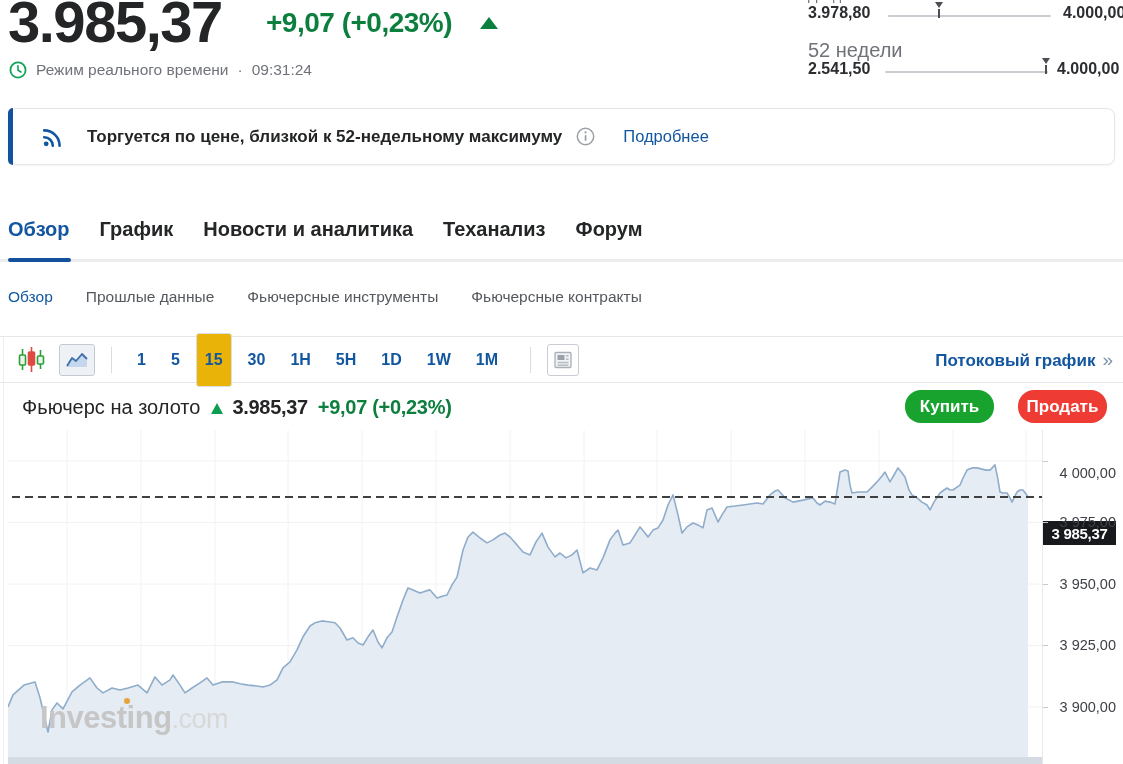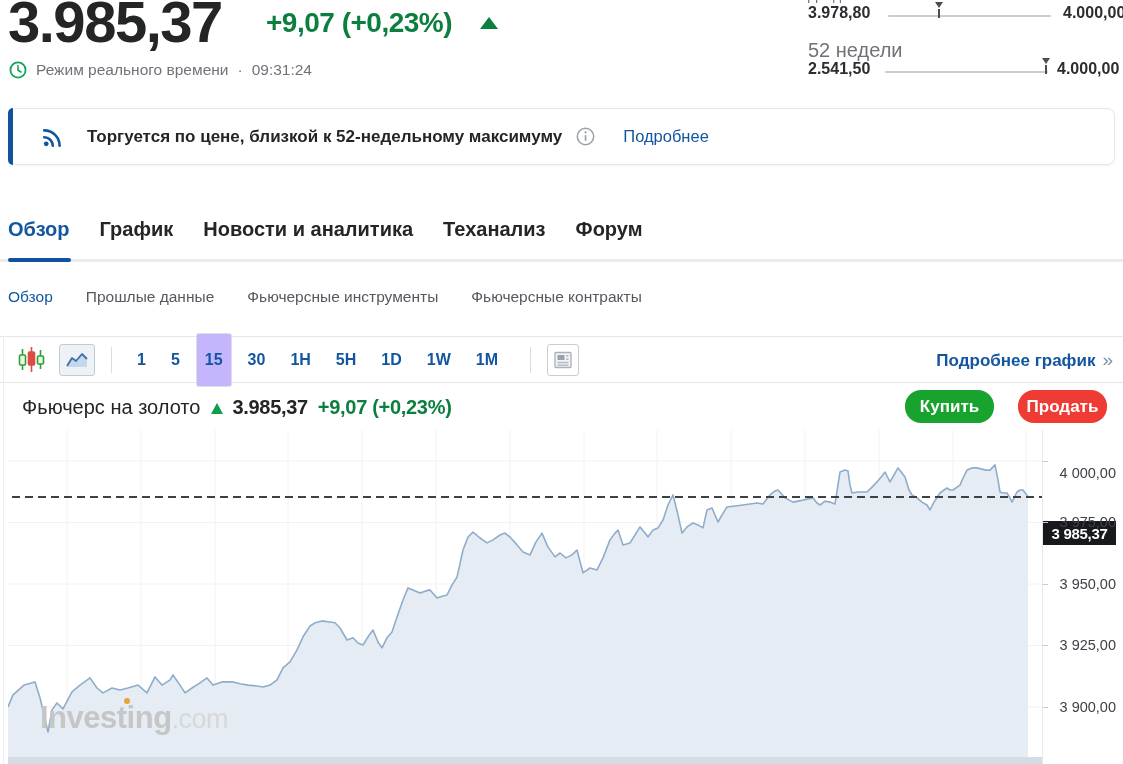--- a/index.html
+++ b/index.html
@@ -41,21 +41,21 @@
   .subtabs{position:absolute;left:8px;top:288px;display:flex;gap:33px;font-size:15.5px;color:#55595f;}
   .subtab{cursor:pointer;}
   .subtab.active{color:#1256a0;}
 
   
   .toolbar{position:absolute;left:0;top:336px;width:1123px;height:47px;border-top:1px solid #e4e6ea;border-bottom:1px solid #e4e6ea;display:flex;align-items:center;box-sizing:border-box;padding:0 10px 0 18px;background:#fff;}
   .tool-icon{display:flex;align-items:center;cursor:pointer;}
   .area-btn{width:34px;height:30px;border:1px solid #c3cad3;border-radius:3px;background:#eef2f7;display:flex;align-items:center;justify-content:center;margin-left:14px;cursor:pointer;}
   .vdiv{width:1px;height:26px;background:#d9dce0;margin:0 16px;}
   .tf{color:#1256a0;font-weight:700;font-size:16px;padding:5px 9px;border-radius:3px;cursor:pointer;margin-right:7px;}
-  .tf.active{background:#c4b5fd;border:1px solid #dcdee2;padding:17px 8px;}
+  .tf.active{background:#eab308;border:1px solid #dcdee2;padding:17px 8px;}
   .news-btn{width:30px;height:30px;border:1px solid #c9ced5;border-radius:3px;background:#fff;display:flex;align-items:center;justify-content:center;cursor:pointer;}
   .stream{margin-left:auto;font-size:17px;font-weight:700;color:#1256a0;cursor:pointer;white-space:nowrap;}
   .chev{color:#7b93ae;margin-left:7px;font-weight:400;font-size:19px;}
 
   
   .chart-head{position:absolute;left:0;top:388px;width:1123px;height:38px;display:flex;align-items:center;padding-left:22px;box-sizing:border-box;}
   .ch-title{font-size:20px;color:#232526;}
   .ch-arrow{margin:2px 9px 0 11px;width:0;height:0;border-left:6px solid transparent;border-right:6px solid transparent;border-bottom:11px solid #0d9e4f;}
   .ch-price{font-size:20px;font-weight:700;letter-spacing:-.3px;}
   .ch-change{margin-left:10px;font-size:20px;font-weight:700;color:#0c7f3f;letter-spacing:-.3px;}
@@ -190,21 +190,21 @@
     <span class="news-btn">
       <svg width="18" height="18" viewBox="0 0 18 18">
           <rect x="1" y="1.5" width="16" height="15" rx="1" fill="#f2f3f5" stroke="#aab0b8" stroke-width="1.3"></rect>
           <rect x="3.5" y="4" width="7" height="5" fill="#9aa1aa"></rect>
           <rect x="12" y="4" width="2.5" height="1.6" fill="#b6bcc4"></rect>
           <rect x="12" y="7.4" width="2.5" height="1.6" fill="#b6bcc4"></rect>
           <rect x="3.5" y="10.8" width="11" height="1.5" fill="#b6bcc4"></rect>
           <rect x="3.5" y="13.4" width="11" height="1.5" fill="#b6bcc4"></rect>
         </svg>
     </span>
-    <span class="stream"><span>Подробнее график</span><span class="chev">»</span></span>
+    <span class="stream"><span>Потоковый график</span><span class="chev">»</span></span>
   </div>
 
   <div class="chart-head">
     <span class="ch-title">Фьючерс на золото</span>
     <span class="ch-arrow"></span>
     <span class="ch-price">3.985,37</span>
     <span class="ch-change">+9,07 (+0,23%)</span>
     <button class="trade-btn btn-buy">Купить</button>
     <button class="trade-btn btn-sell">Продать</button>
   </div>

